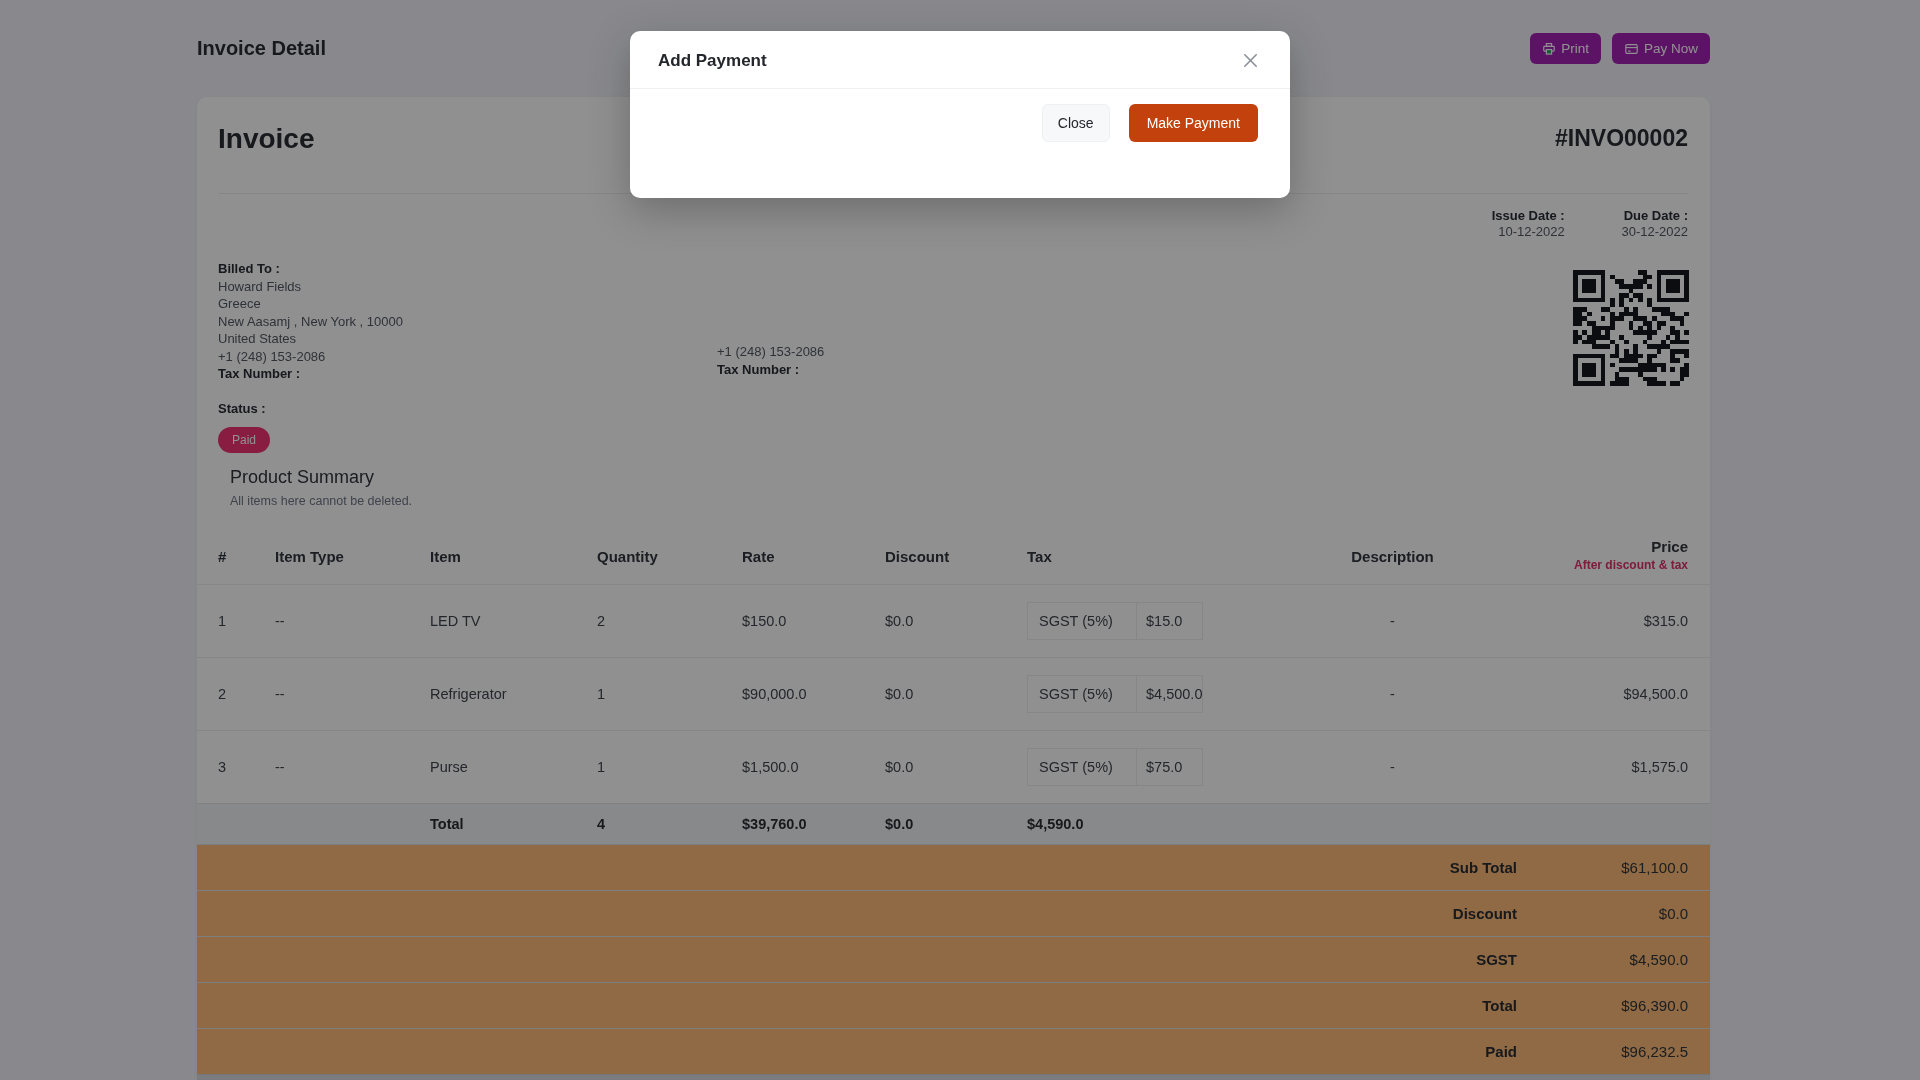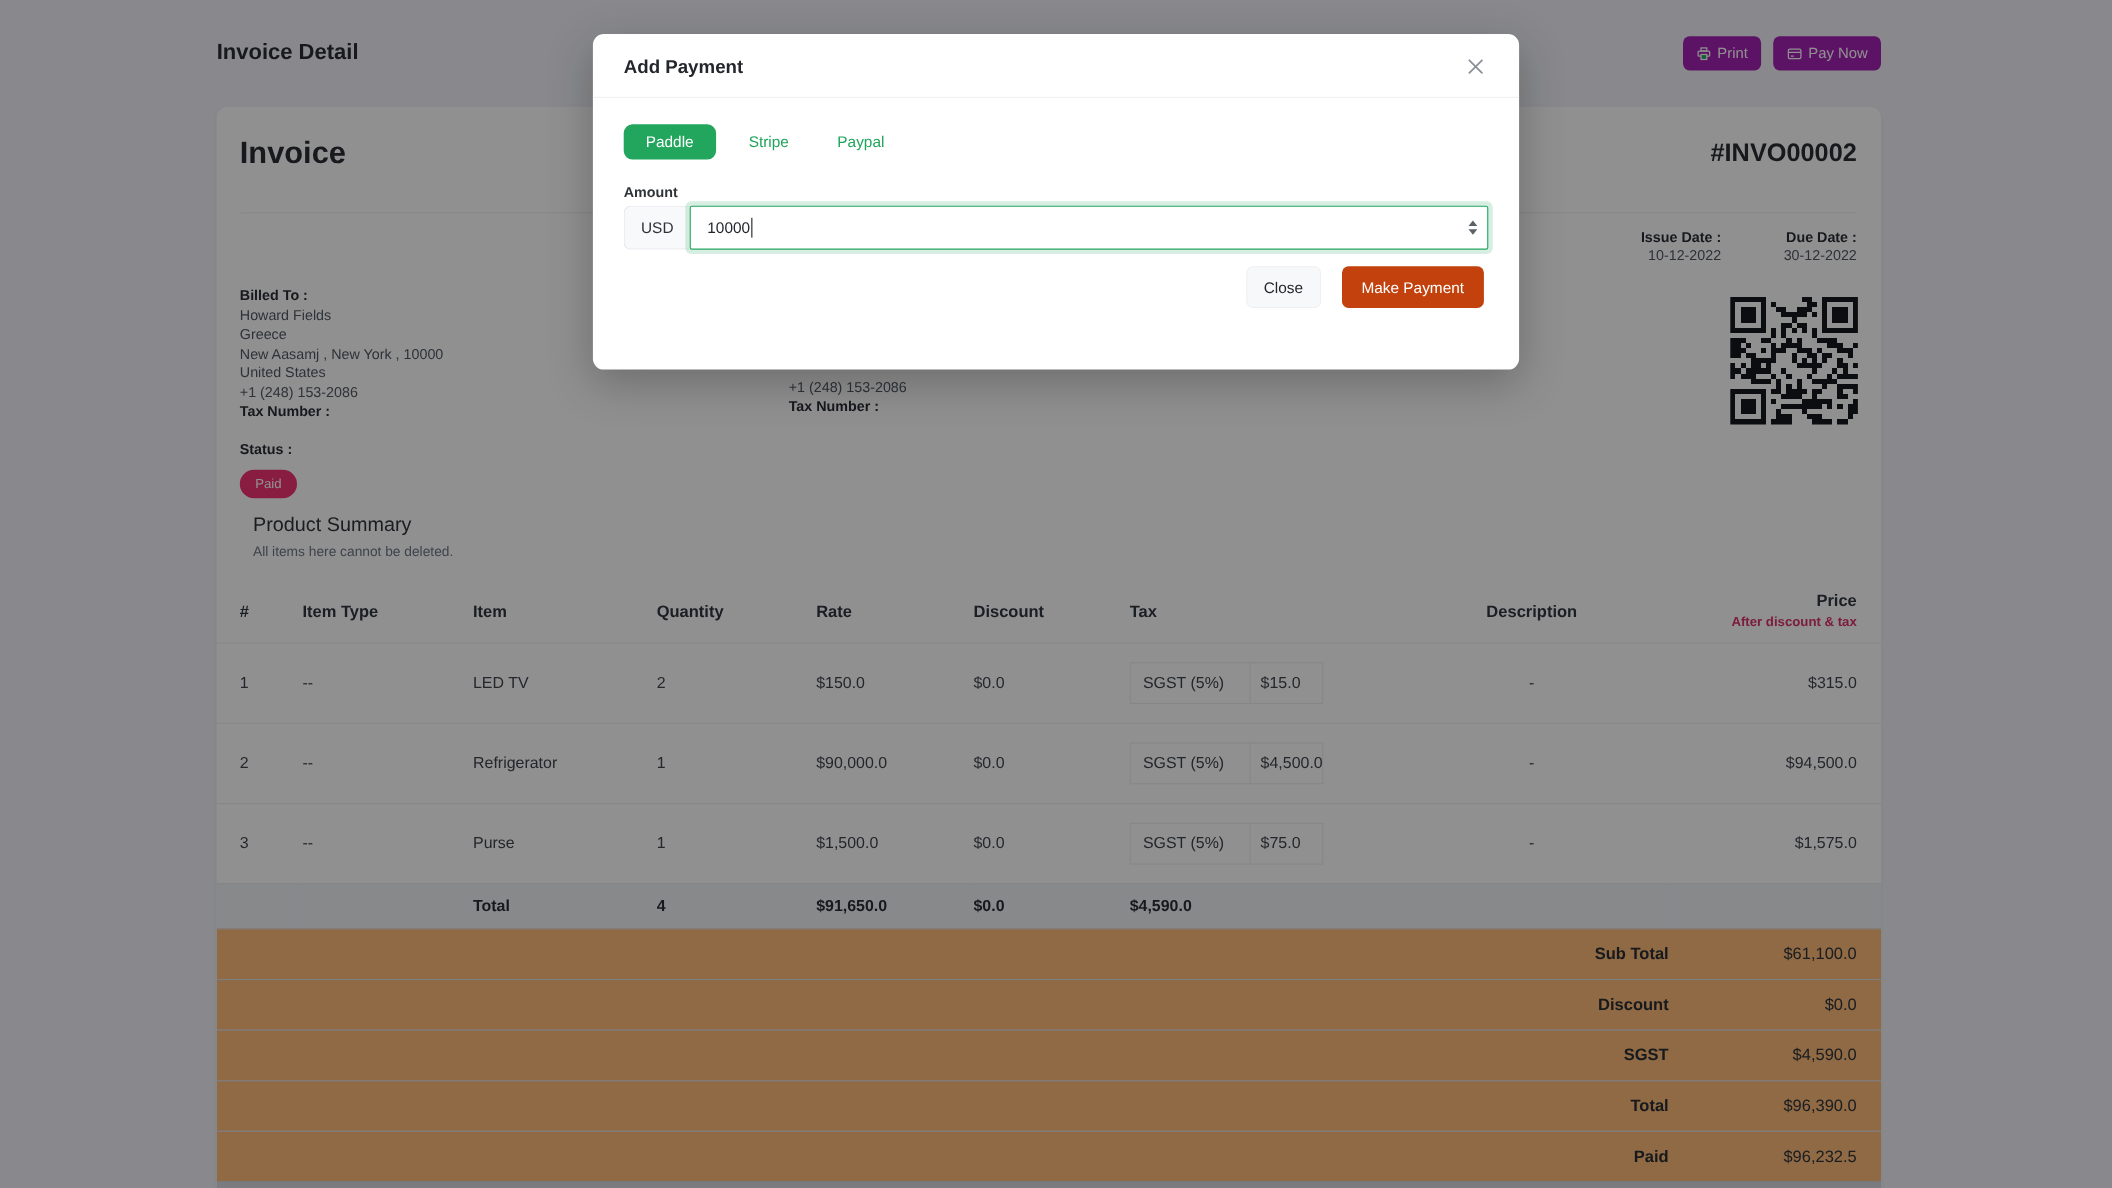--- a/index.html
+++ b/index.html
@@ -60,21 +60,21 @@
   tr.total-row td { font-weight:700; padding:12px 0; color:#23272c; }
 
   .sum-row { height:46px; display:flex; align-items:center; justify-content:flex-end;
              background:#fdba74; border-top:1px solid #dddfe4; font-size:15px; }
   .sum-label { font-weight:700; color:#23272c; }
   .sum-val { width:193px; padding-right:22px; text-align:right; color:#2a2f34; }
   .strip { height:9px; background:#d8dadf; border-top:1px solid #cdd0d5; }
 
   
   .overlay { position:fixed; inset:0; background:rgba(8,9,11,0.45); z-index:10; }
-  .modal { position:fixed; top:31px; left:50%; transform:translateX(-50%); width:842px;
+  .modal { position:fixed; top:31px; left:50%; transform:translateX(-50%); width:660px;
            background:#fff; border-radius:10px; z-index:11; box-shadow:0 12px 40px rgba(0,0,0,.25); }
   .modal-header { display:flex; align-items:center; justify-content:space-between;
                   padding:18px 28px 16px; border-bottom:1px solid #eef0f3; }
   .modal-title { font-size:17px; font-weight:700; color:#23272c; }
   .modal-close { background:none; border:none; cursor:pointer; padding:2px; line-height:0; }
   .modal-body { padding:24px 28px 0; }
   .tabs { display:flex; align-items:center; gap:16px; }
   .tab { font-family:inherit; font-size:14px; border:none; background:transparent; color:#21a55c;
          padding:8px 14px; border-radius:8px; cursor:pointer; }
   .tab[data-active="true"] { background:#22a55c; color:#fff; padding:8px 20px; }
@@ -557,21 +557,21 @@
           <td class="c-center">-</td>
           <td class="c-right">$1,575.0</td>
         </tr>
         </tbody>
       <tbody>
         <tr class="total-row">
           <td class="c-first"></td>
           <td></td>
           <td>Total</td>
           <td>4</td>
-          <td>$91,650.0</td>
+          <td>$39,760.0</td>
           <td>$0.0</td>
           <td>$4,590.0</td>
           <td></td>
           <td></td>
         </tr>
       </tbody>
     </table>
 
     <div>
 
@@ -607,37 +607,17 @@
     <div class="modal-title">Add Payment</div>
     <button class="modal-close">
       <svg width="19" height="19" viewBox="0 0 20 20">
           <g stroke="#8a8f98" stroke-width="1.7" stroke-linecap="round">
             <path d="M4 4 L16 16"></path>
             <path d="M16 4 L4 16"></path>
           </g>
         </svg>
     </button>
   </div>
-  <div class="modal-body">
-    <div class="tabs">
-
-    <button class="tab" data-active="true">Paddle</button>
-        <button class="tab" data-active="false">Stripe</button>
-        <button class="tab" data-active="false">Paypal</button>
-      </div>
-    <div class="amount-label">Amount</div>
-    <div class="input-group">
-      <div class="currency">USD</div>
-      <div class="amount-input">
-        <span>10000</span>
-        <span class="caret"></span>
-        <span class="spinners">
-          <span class="arr-up"></span>
-          <span class="arr-down"></span>
-        </span>
-      </div>
-    </div>
-  </div>
   <div class="modal-footer">
     <button class="btn-close">Close</button>
     <button class="btn-submit">Make Payment</button>
   </div>
 </div>
 
 </body></html>

